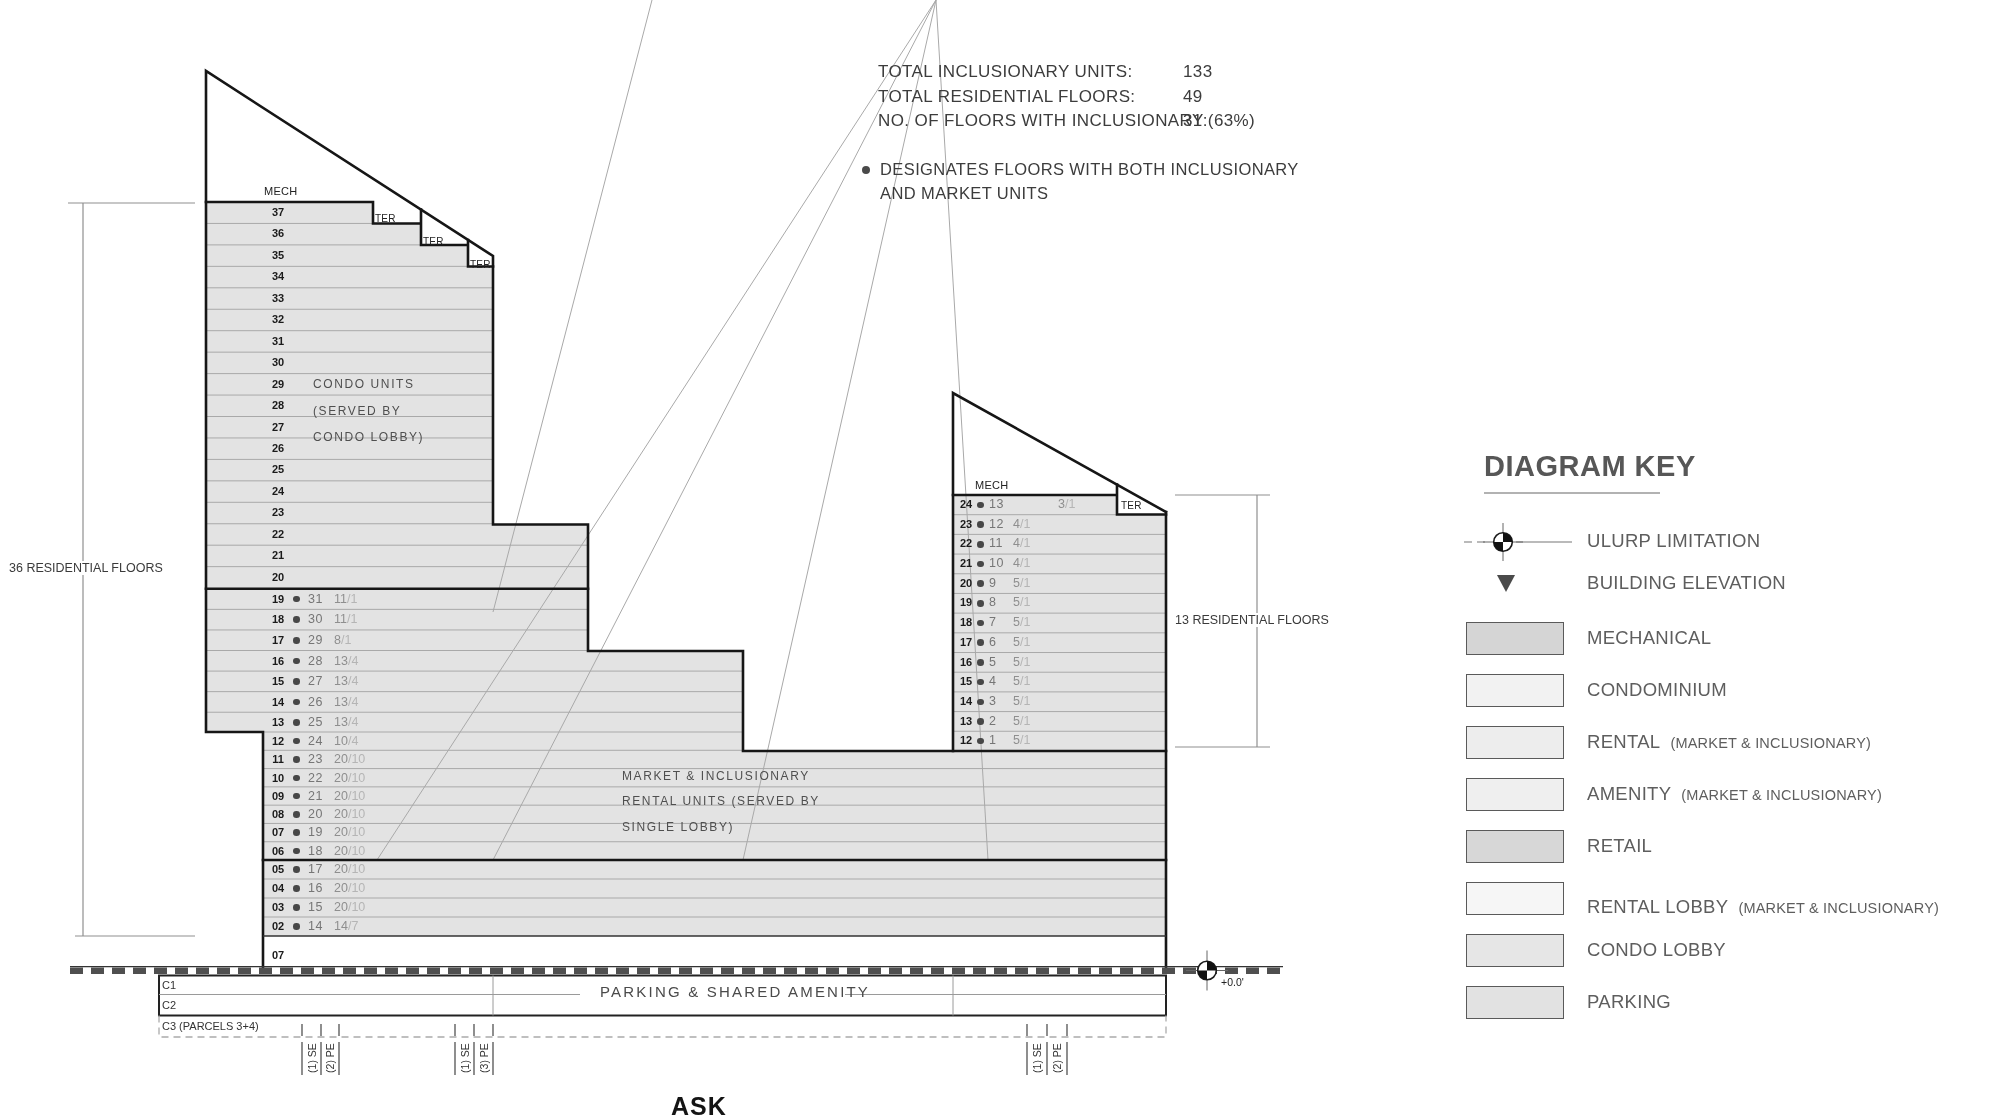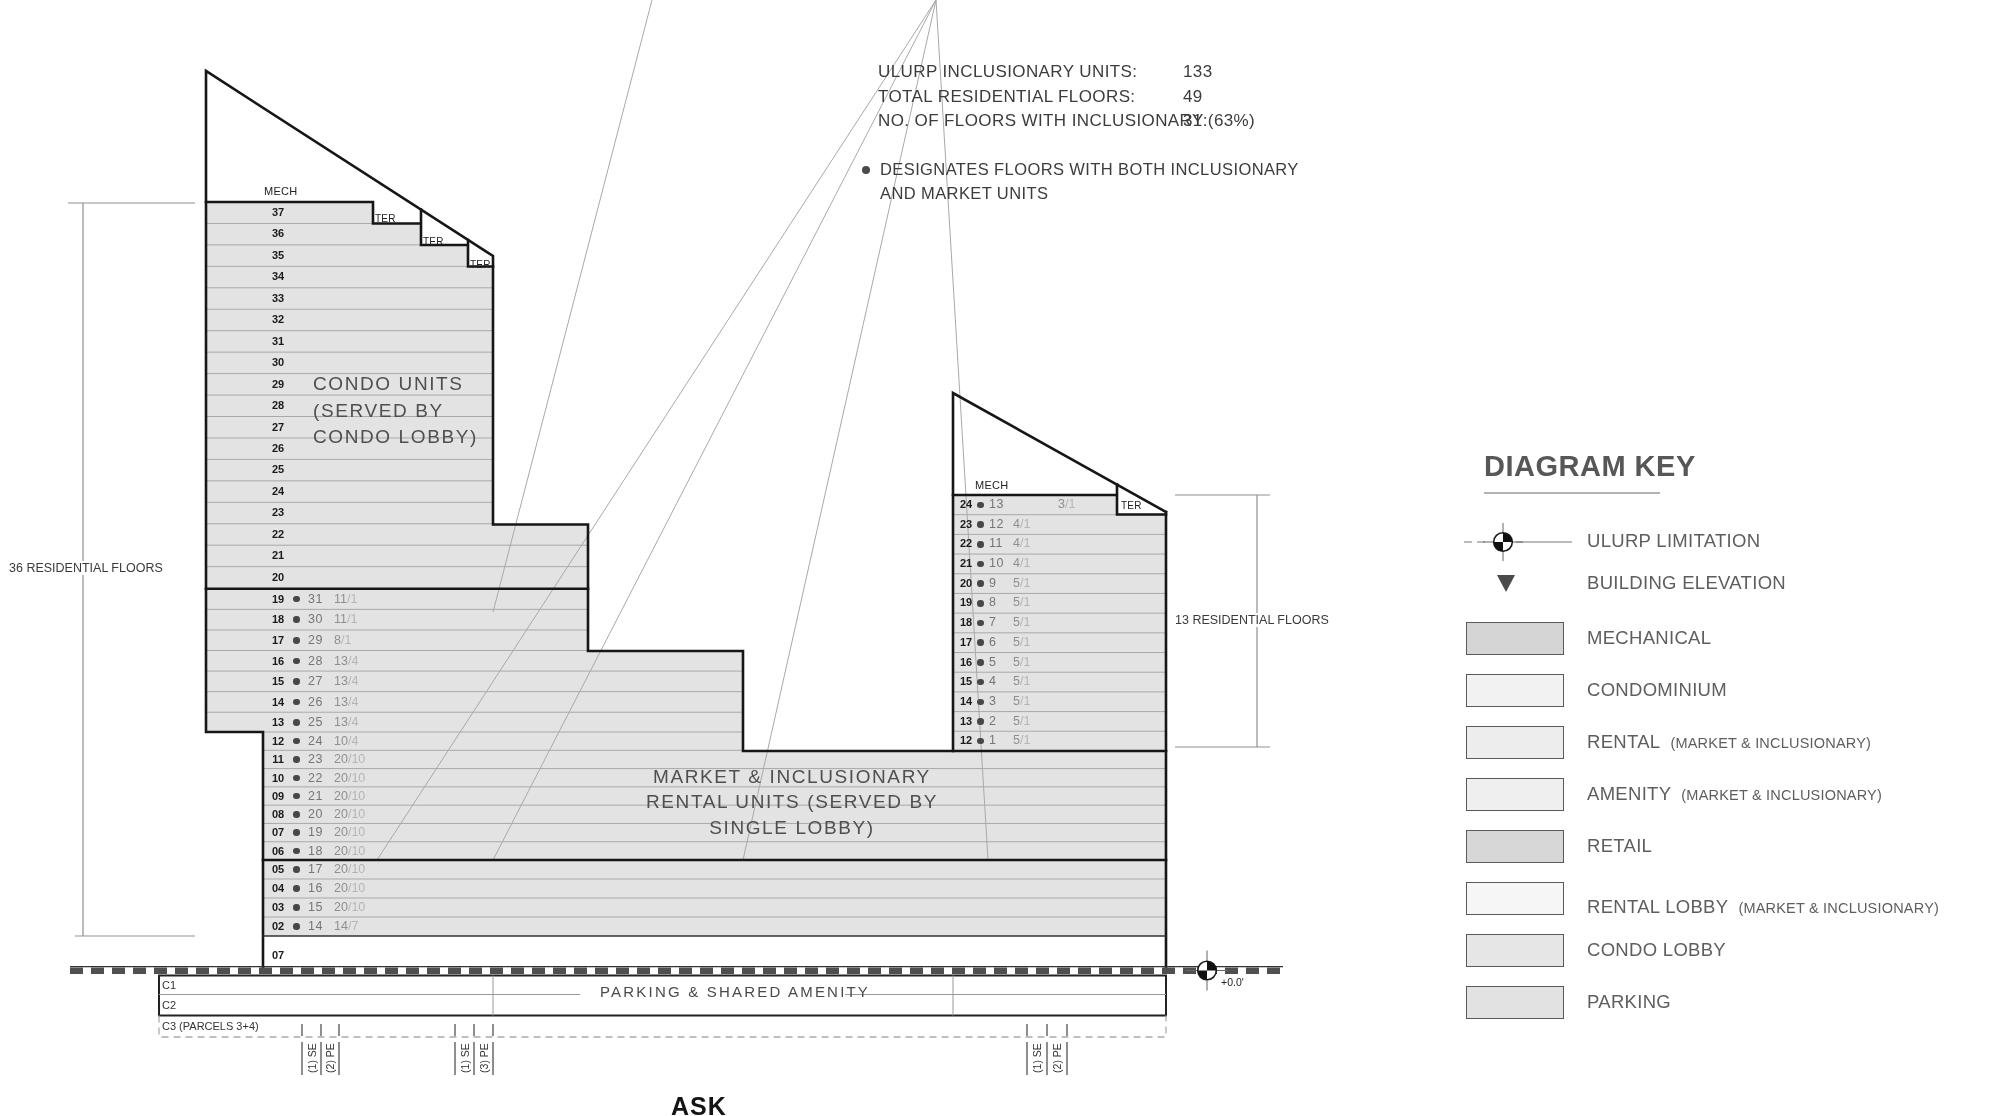--- a/index.html
+++ b/index.html
@@ -8,21 +8,21 @@
   #page *{box-sizing:border-box;}
   .abs{position:absolute;}
   #drawing{position:absolute;left:0;top:0;}
   
   .hdr-title{font-size:20px;font-weight:bold;letter-spacing:.6px;color:#1c1c1c;
              border-bottom:2.5px solid #2a2a2a;padding:0 16px 4px 0;white-space:nowrap;}
   .stat-label,.stat-value{font-size:17px;color:#3c3c3c;letter-spacing:.4px;white-space:nowrap;}
   .note-line{font-size:16.5px;color:#3c3c3c;letter-spacing:.4px;white-space:nowrap;}
   .note-dot{width:8px;height:8px;border-radius:50%;background:#4a4a4a;}
   
-  .arch-note{font-size:19px;line-height:26.5px;letter-spacing:1.6px;color:#4f4f4f;white-space:pre;}
+  .arch-note{font-size:12px;line-height:26.5px;letter-spacing:1.6px;color:#4f4f4f;white-space:pre;}
   .small-lbl{font-size:11px;color:#222;letter-spacing:.3px;white-space:nowrap;}
   .ter-lbl{font-size:10px;color:#222;letter-spacing:.2px;}
   .dim-lbl{font-size:12.5px;color:#3a3a3a;background:#fff;padding:0 3px;white-space:nowrap;}
   .c-lbl{font-size:11px;color:#333;white-space:nowrap;}
   .parking-lbl{font-size:15px;letter-spacing:2.2px;color:#4a4a4a;background:#fff;
                text-align:center;white-space:nowrap;}
   .elev-lbl{font-size:10.5px;color:#222;white-space:nowrap;margin-top:24px;}
   .ask-lbl{font-size:25px;font-weight:600;letter-spacing:1px;color:#141414;}
   
   .f-num{font-size:11px;font-weight:600;color:#1b1b1b;text-align:center;white-space:nowrap;}
@@ -160,40 +160,40 @@
         <line x1="-20" y1="0" x2="20" y2="0" stroke="#666" stroke-width="1"></line>
         <circle r="9.3" fill="#fff" stroke="#1b1b1b" stroke-width="1.6"></circle>
         <path d="M0 0 L0 -9.3 A9.3 9.3 0 0 1 9.3 0 Z" fill="#111"></path>
         <path d="M0 0 L0 9.3 A9.3 9.3 0 0 1 -9.3 0 Z" fill="#111"></path>
       </g>
     </g>
     <path d="M1497 575 L1515 575 L1506 592 Z" fill="#4a4a4a"></path>
   </svg>
 
   <div id="stats">
-      <div class="abs stat-label" style="left: 878px; top: 62px;">ULURP INCLUSIONARY UNITS:</div>
+      <div class="abs stat-label" style="left: 878px; top: 62px;">TOTAL INCLUSIONARY UNITS:</div>
       <div class="abs stat-value" style="left: 1183px; top: 62px;">133</div>
       <div class="abs stat-label" style="left: 878px; top: 86.7px;">TOTAL RESIDENTIAL FLOORS:</div>
       <div class="abs stat-value" style="left: 1183px; top: 86.7px;">49</div>
       <div class="abs stat-label" style="left: 878px; top: 111.4px;">NO. OF FLOORS WITH INCLUSIONARY:</div>
       <div class="abs stat-value" style="left: 1183px; top: 111.4px;">31 (63%)</div>
     </div>
   <div class="abs note-dot" style="left:862px;top:166px;"></div>
   <div class="abs note-line" style="left:880px;top:160px;">DESIGNATES FLOORS WITH BOTH INCLUSIONARY</div>
   <div class="abs note-line" style="left:880px;top:184px;">AND MARKET UNITS</div>
 
   <div class="abs small-lbl" style="left:264px;top:185px;">MECH</div>
   <div class="abs ter-lbl" style="left:375px;top:213px;">TER</div>
   <div class="abs ter-lbl" style="left:423px;top:236px;">TER</div>
   <div class="abs ter-lbl" style="left:470px;top:259px;">TER</div>
   <div class="abs small-lbl" style="left:975px;top:479px;">MECH</div>
   <div class="abs ter-lbl" style="left:1121px;top:500px;">TER</div>
 
   <div class="abs arch-note" style="left:313px;top:371px;"><span>CONDO UNITS</span><br><span>(SERVED BY</span><br><span>CONDO LOBBY)</span></div>
-  <div class="abs arch-note" style="left:646px;top:764px;line-height:25.3px;text-align:center;"><span>MARKET &amp; INCLUSIONARY</span><br><span>RENTAL UNITS (SERVED BY</span><br><span>SINGLE LOBBY)</span></div>
+  <div class="abs arch-note" style="left:622px;top:764px;line-height:25.3px;"><span>MARKET &amp; INCLUSIONARY</span><br><span>RENTAL UNITS (SERVED BY</span><br><span>SINGLE LOBBY)</span></div>
 
   <div class="abs dim-lbl" style="left:6px;top:561px;">36 RESIDENTIAL FLOORS</div>
   <div class="abs dim-lbl" style="left:1172px;top:613px;">13 RESIDENTIAL FLOORS</div>
   <div class="abs elev-lbl" style="left:1221px;top:952px;">+0.0'</div>
 
   <div class="abs c-lbl" style="left:162px;top:979px;">C1</div>
   <div class="abs c-lbl" style="left:162px;top:999px;">C2</div>
   <div class="abs c-lbl" style="left:162px;top:1020px;">C3 (PARCELS 3+4)</div>
   <div class="abs parking-lbl" style="left:600px;top:983px;width:242px;">PARKING &amp; SHARED AMENITY</div>
 

